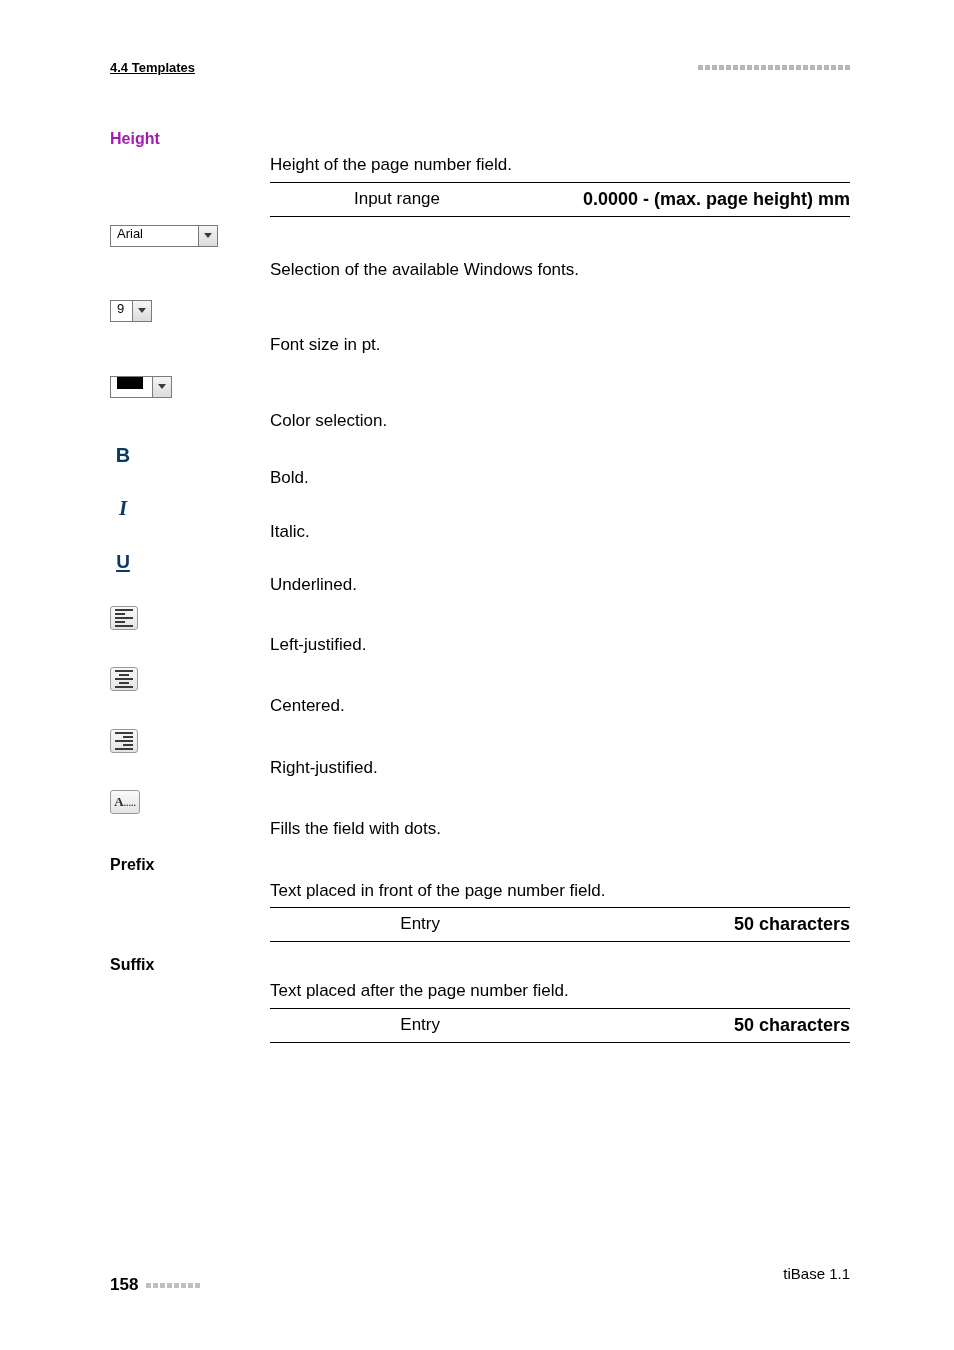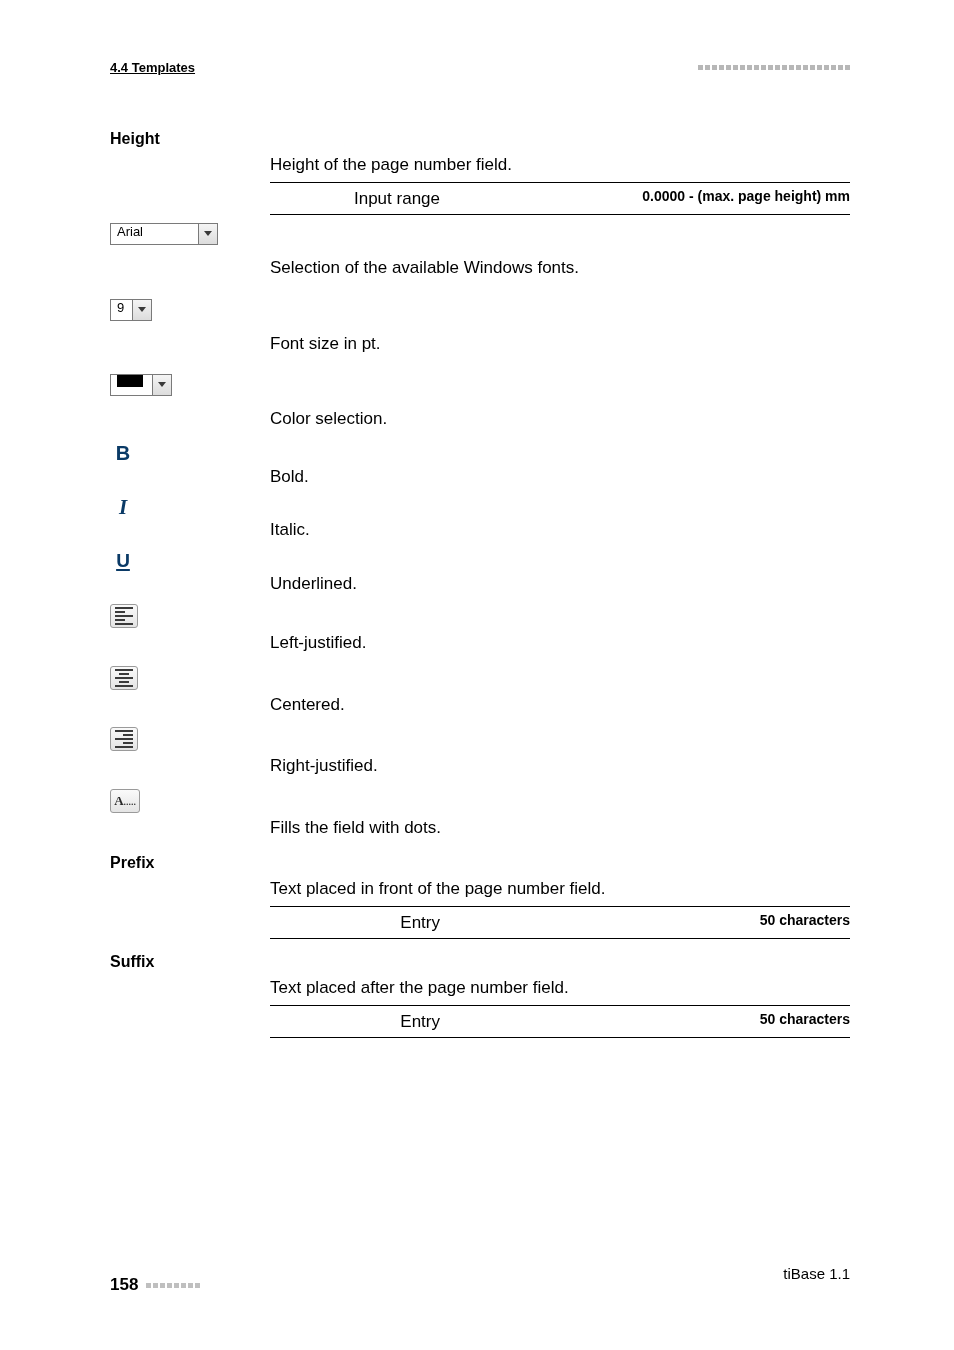--- a/index.html
+++ b/index.html
@@ -35,21 +35,21 @@
   }
   .header-decor span {
     display: inline-block;
     width: 5px;
     height: 5px;
     background: #b7b7b7;
   }
   .section-label {
     font-size: 16px;
     font-weight: 700;
-    color: #000000;
+    color: #a21caf;
   }
   .content {
     margin-top: 55px;
   }
   .row {
     display: flex;
     align-items: flex-start;
     margin-bottom: 0;
   }
   .left-col {
@@ -73,21 +73,21 @@
     border-bottom: 1px solid #000;
     padding: 3px 0;
     text-align: right;
   }
   .spec-key {
     width: 170px;
     font-size: 17px;
   }
   .spec-val {
     flex: 1;
-    font-size: 14px;
+    font-size: 18px;
     font-weight: 700;
   }
 
   
   .combo {
     display: inline-flex;
     align-items: flex-start;
     border: 1px solid #7a7a7a;
     background: #fff;
     font-family: Tahoma, Arial, sans-serif;

